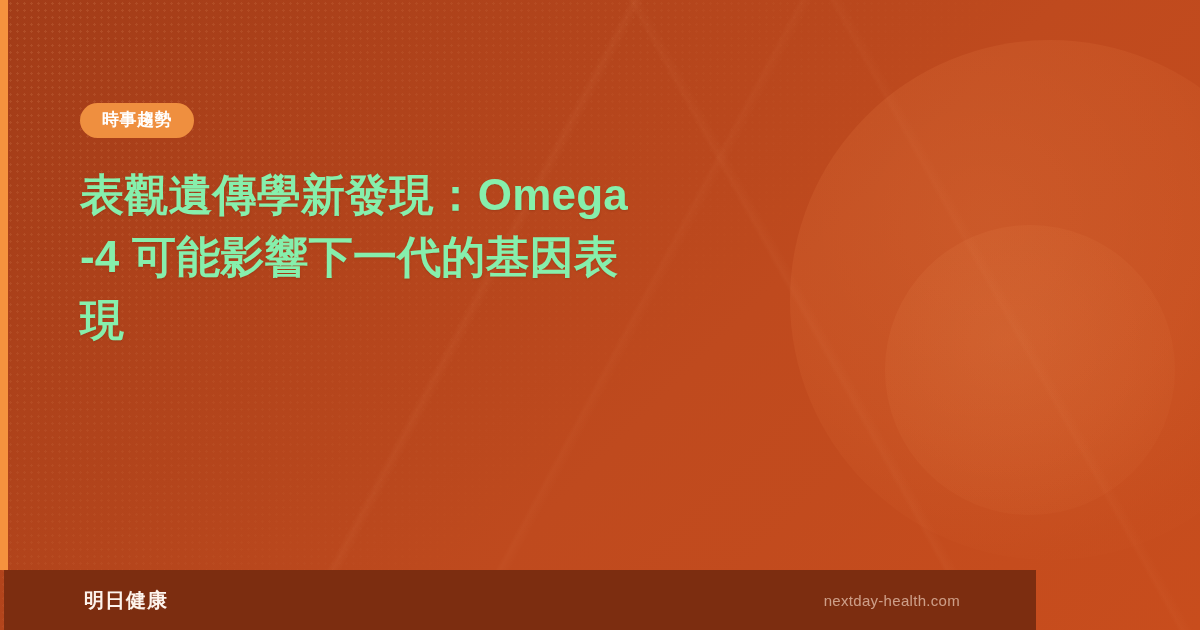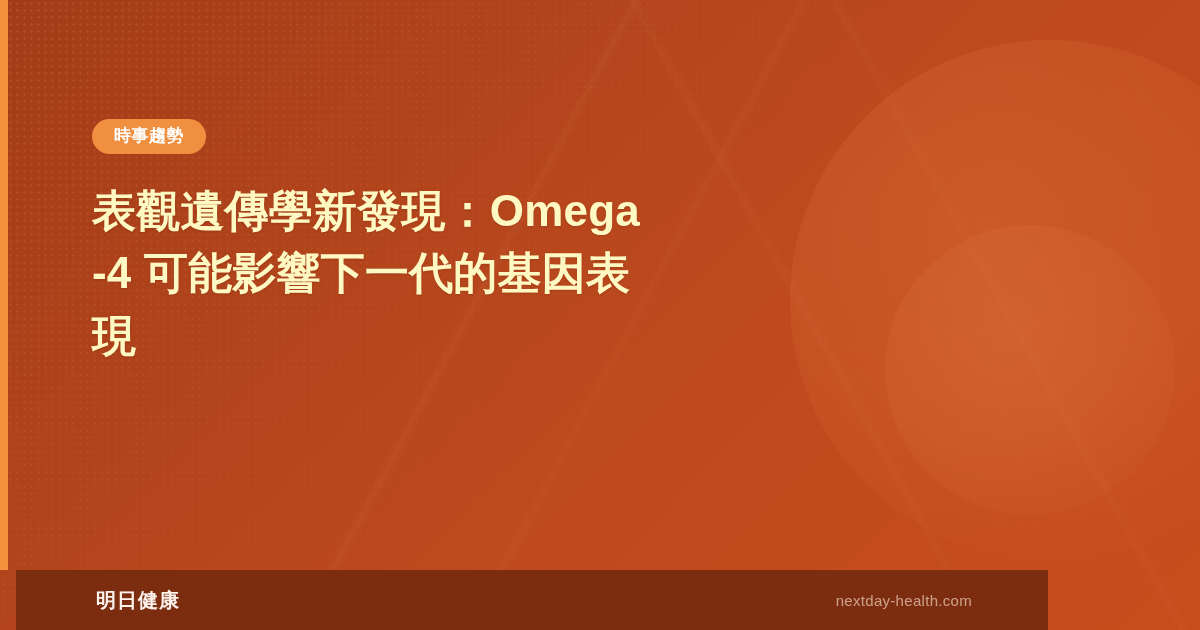--- a/index.html
+++ b/index.html
@@ -82,63 +82,62 @@
     top: 0;
     width: 8px;
     height: 570px;
     background: #f5923e;
   }
 
   
   .content {
     position: absolute;
     left: 80px;
-    top: 16px;
+    top: 0;
     width: 900px;
-    margin-left: 12px;
   }
 
   .badge {
     display: inline-block;
     margin-top: 103px;
     padding: 8px 22px 10px;
     border-radius: 999px;
     background: #ef8f3f;
     color: #ffffff;
     font-size: 17px;
     font-weight: bold;
     letter-spacing: 0.5px;
     line-height: 1;
   }
 
   .title {
     margin: 26px 0 0 0;
     max-width: 625px;
-    color: #fef9c3;
+    color: #86efac;
     font-size: 44px;
     font-weight: bold;
     line-height: 1.42;
     letter-spacing: 0.2px;
     text-shadow: 0 1px 2px rgba(90, 28, 8, 0.22);
   }
 
   .subtitle {
     margin: 42px 0 0 0;
     max-width: 850px;
     color: rgba(255, 241, 232, 0.82);
     font-size: 20px;
     font-weight: normal;
     line-height: 1.6;
     letter-spacing: 0.3px;
   }
 
   
   .footer {
     position: absolute;
-    left: 16px;
+    left: 4px;
     bottom: 0;
     width: 1032px;
     height: 60px;
     background: #7c2d10;
     display: flex;
     align-items: center;
     justify-content: space-between;
     box-sizing: border-box;
     padding: 0 76px 0 80px;
   }

